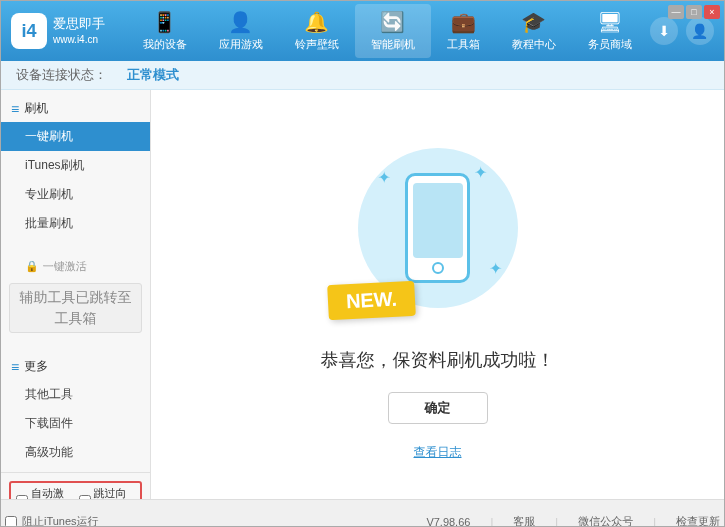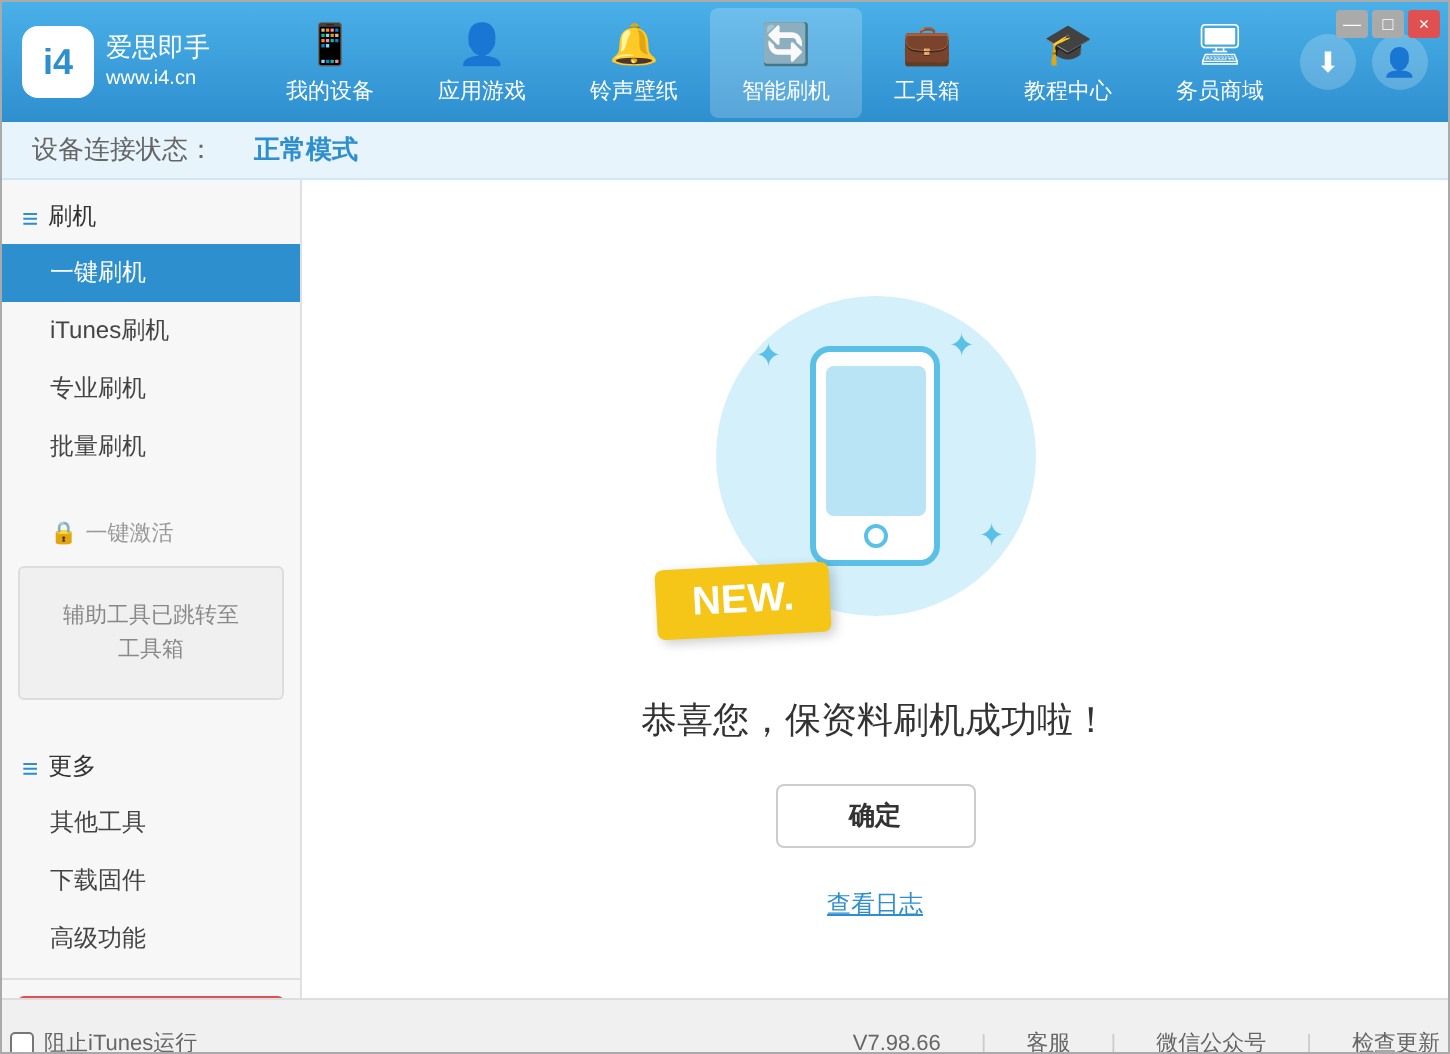--- a/index.html
+++ b/index.html
@@ -150,23 +150,23 @@
       font-size: 11px;
       color: #999;
       display: flex;
       align-items: center;
       gap: 4px;
     }
     .sidebar-disabled-box {
       background: #f0f0f0;
       border: 1px solid #ddd;
       border-radius: 3px;
-      padding: 16px 8px;
+      padding: 3px 8px;
       margin: 4px 8px;
-      font-size: 11px;
+      font-size: 14px;
       color: #888;
       text-align: center;
       line-height: 1.5;
     }
 
     
     .sidebar-bottom {
       margin-top: auto;
       padding: 8px;
       border-top: 1px solid #e0e0e0;

